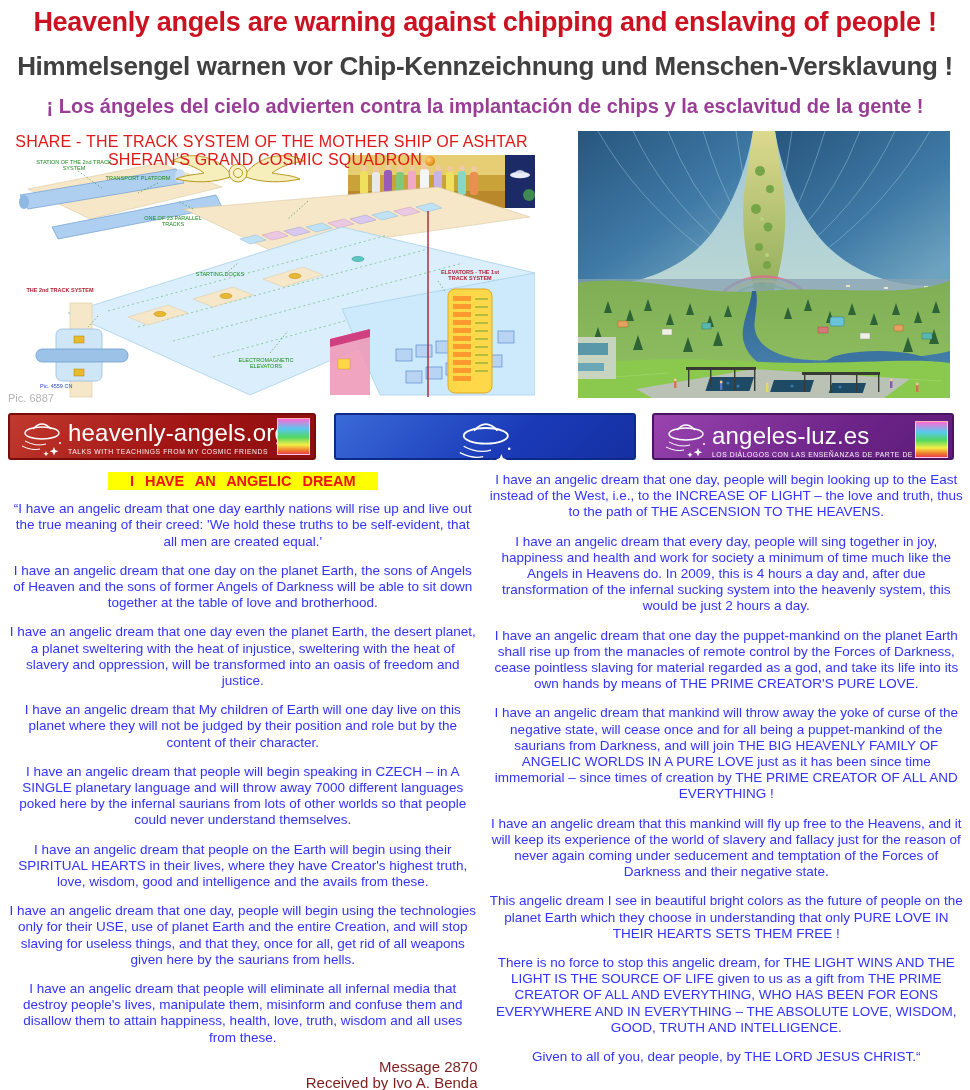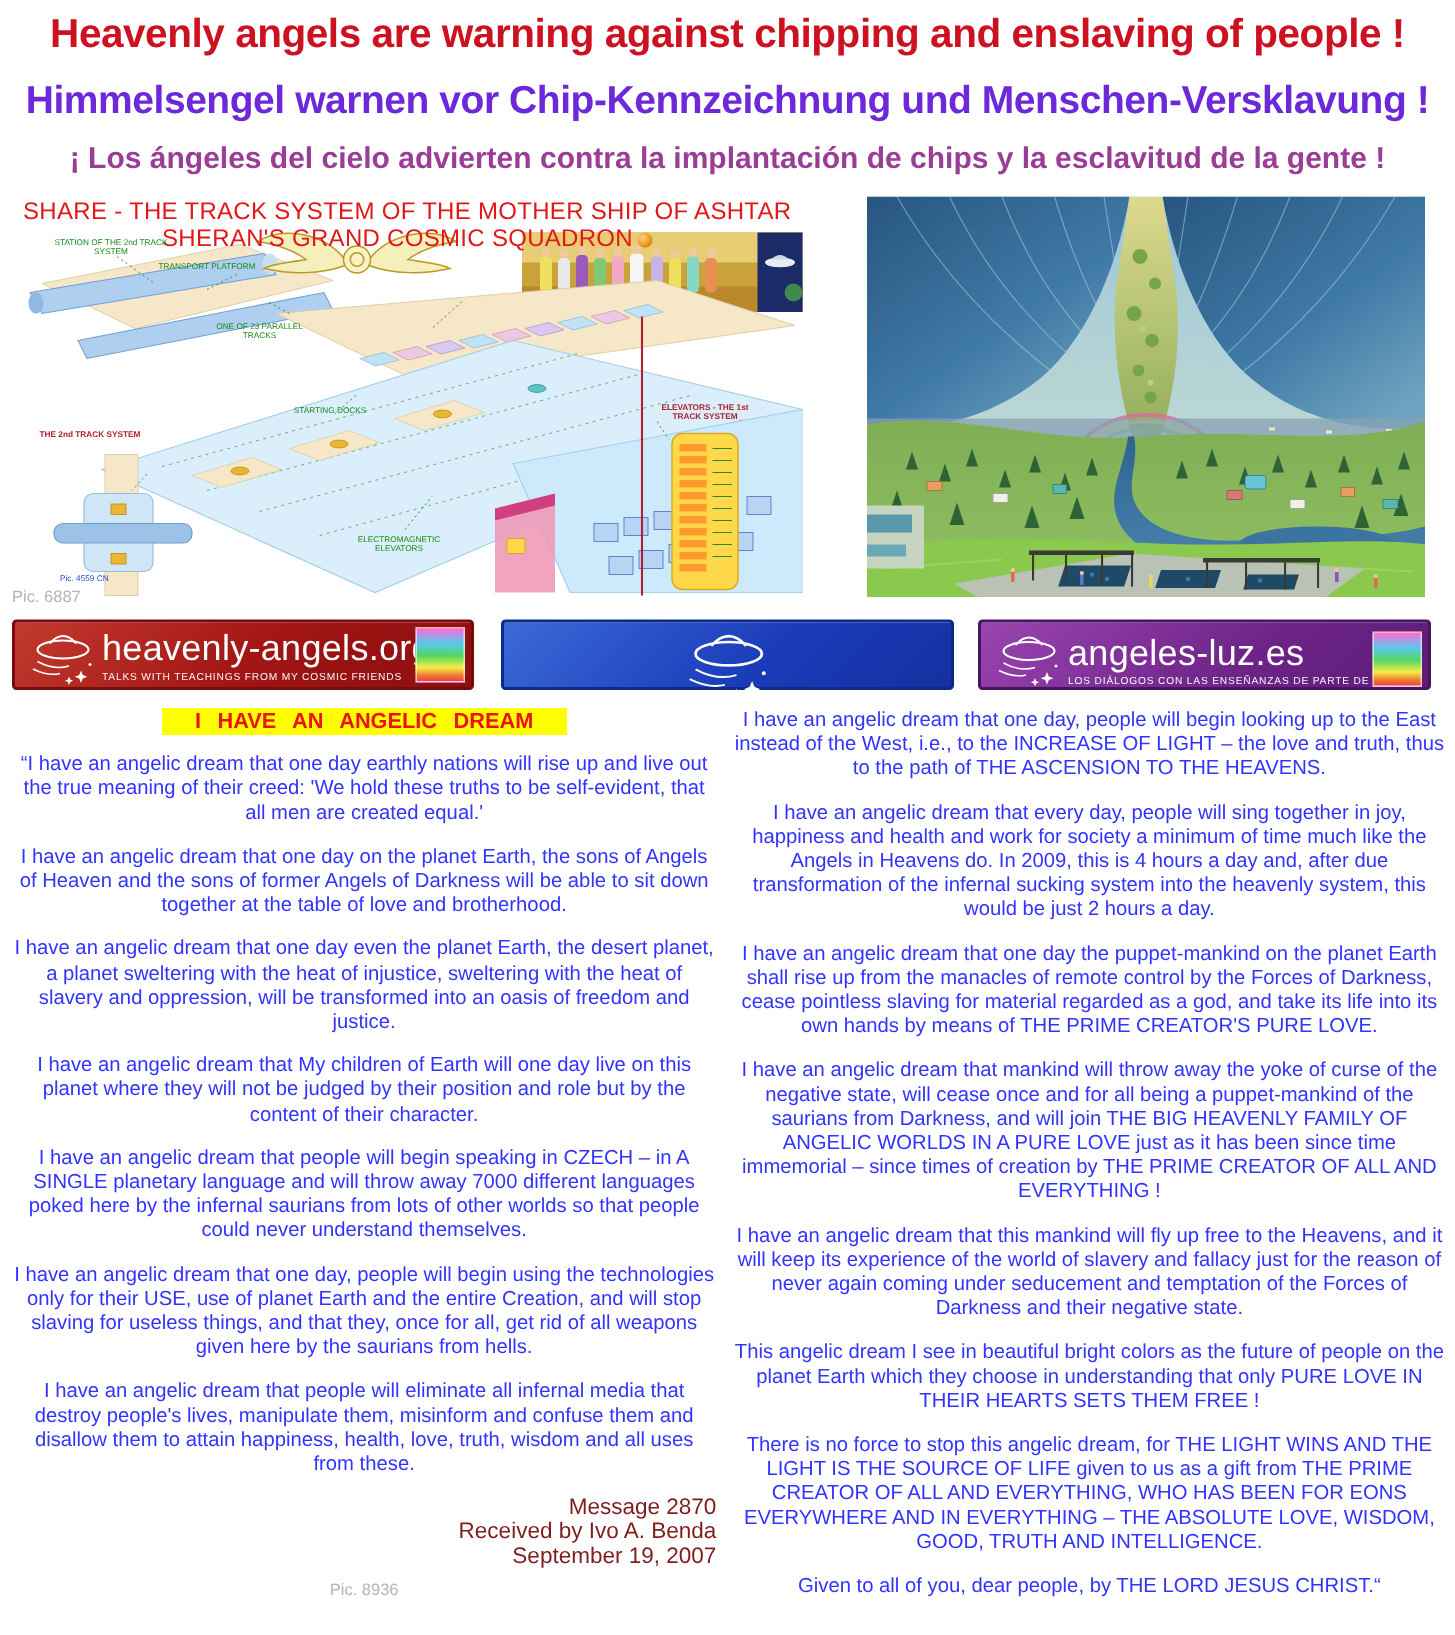--- a/index.html
+++ b/index.html
@@ -2,21 +2,21 @@
 <html><head>
 <meta charset="utf-8">
 <style>
   * { margin:0; padding:0; box-sizing:border-box; }
   html,body { background:#ffffff; }
   body { width:970px; height:1090px; overflow:hidden; font-family:"Liberation Sans", sans-serif; position:relative; }
 
   
   .headline { text-align:center; font-weight:bold; white-space:nowrap; }
   .headline-en { margin-top:7px;  font-size:27px; letter-spacing:-0.3px; color:#cc1120; }
-  .headline-de { margin-top:13px; font-size:26px; letter-spacing:-0.3px; color:#6d28d9; }
+  .headline-de { margin-top:13px; font-size:26px; letter-spacing:-0.3px; color:#404040; }
   .headline-es { margin-top:13px; font-size:20px; color:#9a3d96; }
 
   
   .media-row { position:relative; height:272px; margin-top:13px; }
   figure { position:absolute; top:0; }
   .diagram-fig { left:8px; width:527px; height:270px; background:#ffffff; }
   .colony-fig  { left:578px; width:372px; height:267px; }
   .diagram-fig svg, .colony-fig svg { position:absolute; left:0; top:0; }
 
   .diagram-title { position:absolute; top:2px; left:0; width:100%; text-align:center;
@@ -465,20 +465,21 @@
 
 <div class="article">
   <div class="col col-left">
     <div class="dream-title">I  HAVE  AN  ANGELIC  DREAM</div>
     <div>
         <p>“I have an angelic dream that one day earthly nations will rise up and live out the true meaning of their creed: 'We hold these truths to be self-evident, that all men are created equal.'</p>
         <p>I have an angelic dream that one day on the planet Earth, the sons of Angels of Heaven and the sons of former Angels of Darkness will be able to sit down together at the table of love and brotherhood.</p>
         <p>I have an angelic dream that one day even the planet Earth, the desert planet, a planet sweltering with the heat of injustice, sweltering with the heat of slavery and oppression, will be transformed into an oasis of freedom and justice.</p>
         <p>I have an angelic dream that My children of Earth will one day live on this planet where they will not be judged by their position and role but by the content of their character.</p>
         <p>I have an angelic dream that people will begin speaking in CZECH – in A SINGLE planetary language and will throw away 7000 different languages poked here by the infernal saurians from lots of other worlds so that people could never understand themselves.</p>
+        <p>I have an angelic dream that people on the Earth will begin using their SPIRITUAL HEARTS in their lives, where they have Creator's highest truth, love, wisdom, good and intelligence and the avails from these.</p>
         <p>I have an angelic dream that one day, people will begin using the technologies only for their USE, use of planet Earth and the entire Creation, and will stop slaving for useless things, and that they, once for all, get rid of all weapons given here by the saurians from hells.</p>
         <p>I have an angelic dream that people will eliminate all infernal media that destroy people's lives, manipulate them, misinform and confuse them and disallow them to attain happiness, health, love, truth, wisdom and all uses from these.</p>
       </div>
     <div class="msg-footer">
       <span>Message 2870</span>
       <span>Received by Ivo A. Benda</span>
       <span>September 19, 2007</span>
     </div>
     <div class="pic-label-bottom">Pic. 8936</div>
   </div>

